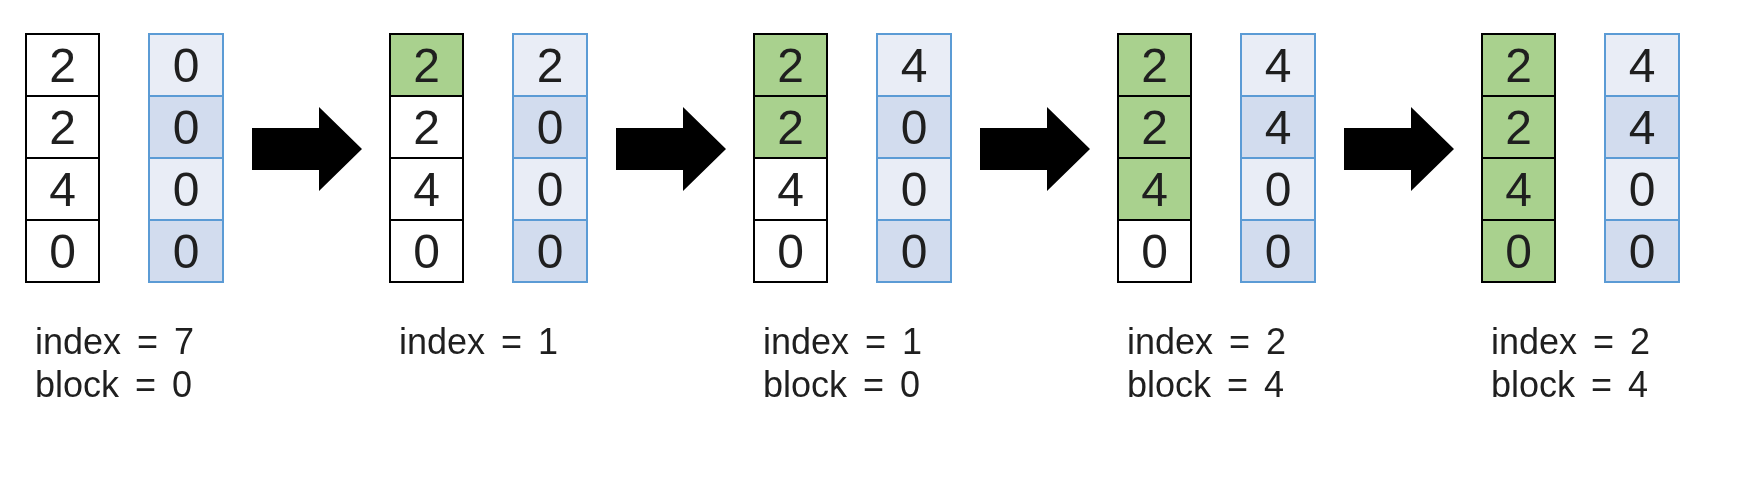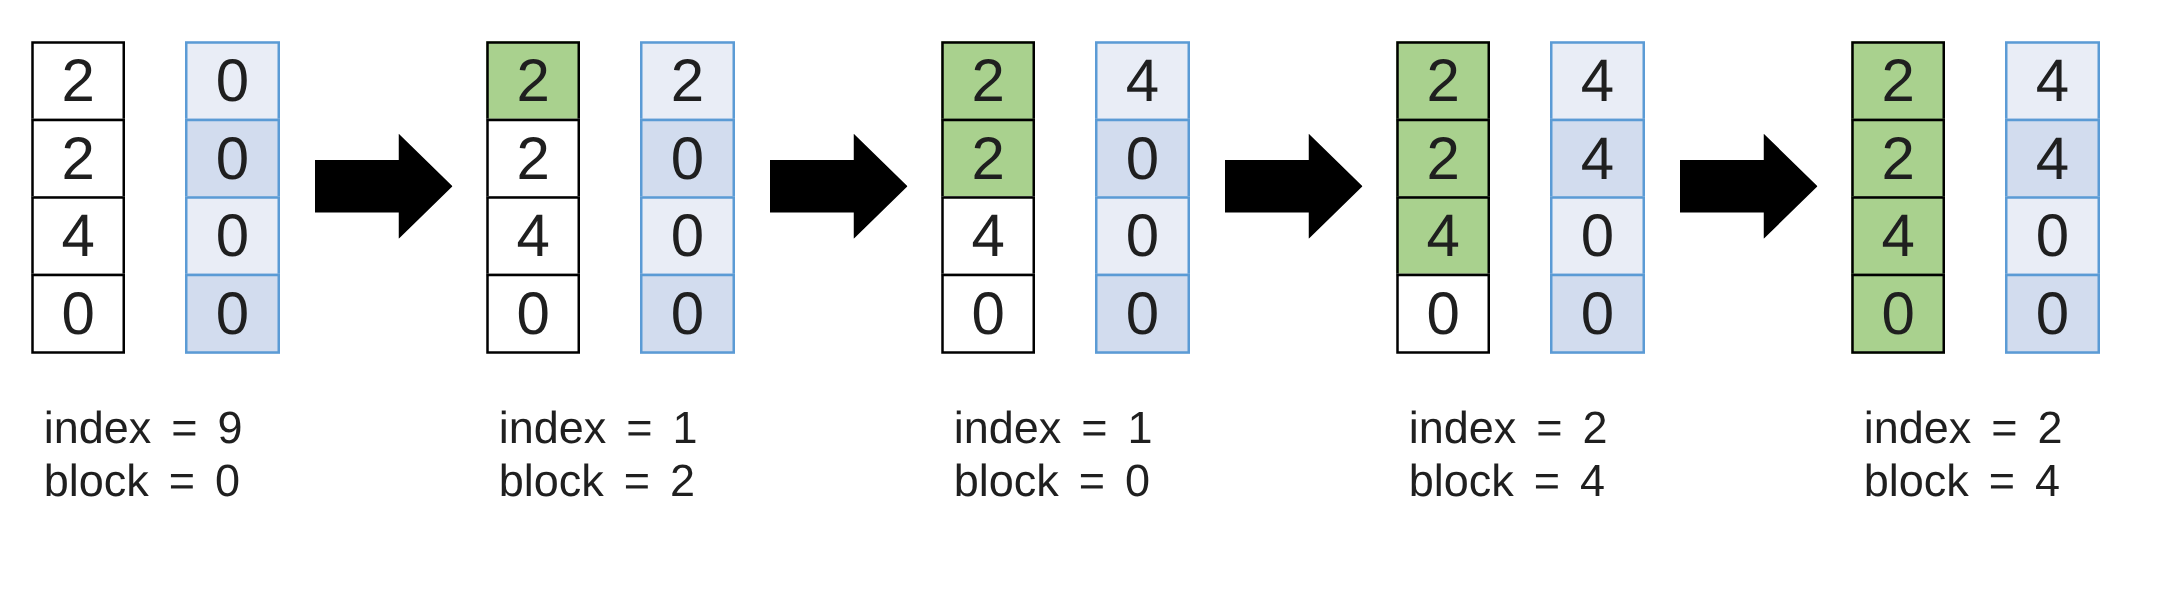--- a/index.html
+++ b/index.html
@@ -72,21 +72,21 @@
           <div class="cell main-cell">0</div>
         </div>
         <div class="col">
           <div class="cell aux-cell shade-light">0</div>
           <div class="cell aux-cell shade-dark">0</div>
           <div class="cell aux-cell shade-light">0</div>
           <div class="cell aux-cell shade-dark">0</div>
         </div>
       </div>
       <div class="label">
-        <div>index = 9</div>
+        <div>index = 7</div>
         <div>block = 0</div>
       </div>
     </div>
     <div class="arrow-wrap">
       <svg width="110" height="84" viewBox="0 0 110 84" class="arrow-svg">
         <polygon points="0,21 67,21 67,0 110,42 67,84 67,63 0,63" fill="#000000"></polygon>
       </svg>
     </div>
     <div class="group">
       <div class="cols">
@@ -98,21 +98,20 @@
         </div>
         <div class="col">
           <div class="cell aux-cell shade-light">2</div>
           <div class="cell aux-cell shade-dark">0</div>
           <div class="cell aux-cell shade-light">0</div>
           <div class="cell aux-cell shade-dark">0</div>
         </div>
       </div>
       <div class="label">
         <div>index = 1</div>
-        <div>block = 2</div>
       </div>
     </div>
     <div class="arrow-wrap">
       <svg width="110" height="84" viewBox="0 0 110 84" class="arrow-svg">
         <polygon points="0,21 67,21 67,0 110,42 67,84 67,63 0,63" fill="#000000"></polygon>
       </svg>
     </div>
     <div class="group">
       <div class="cols">
         <div class="col">

